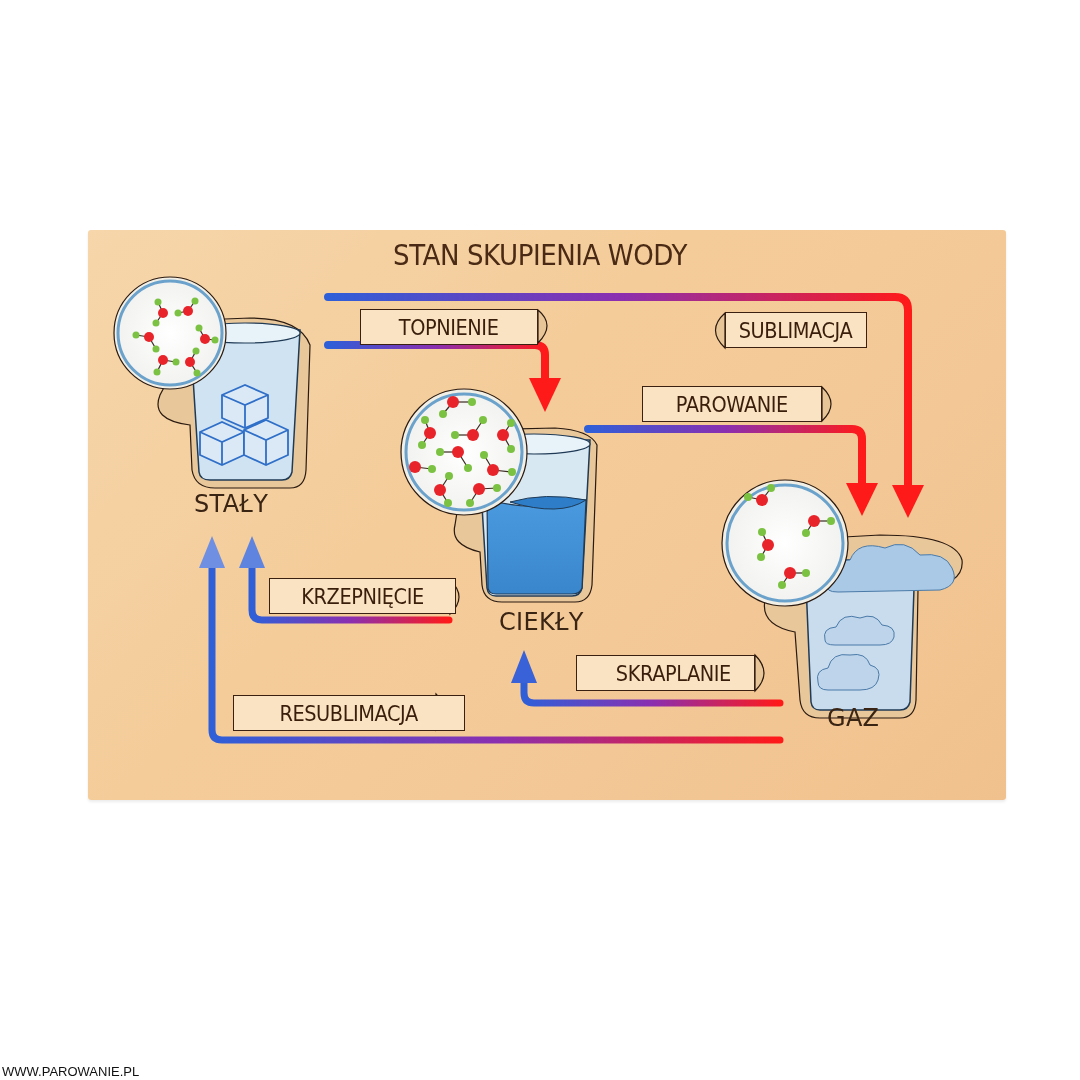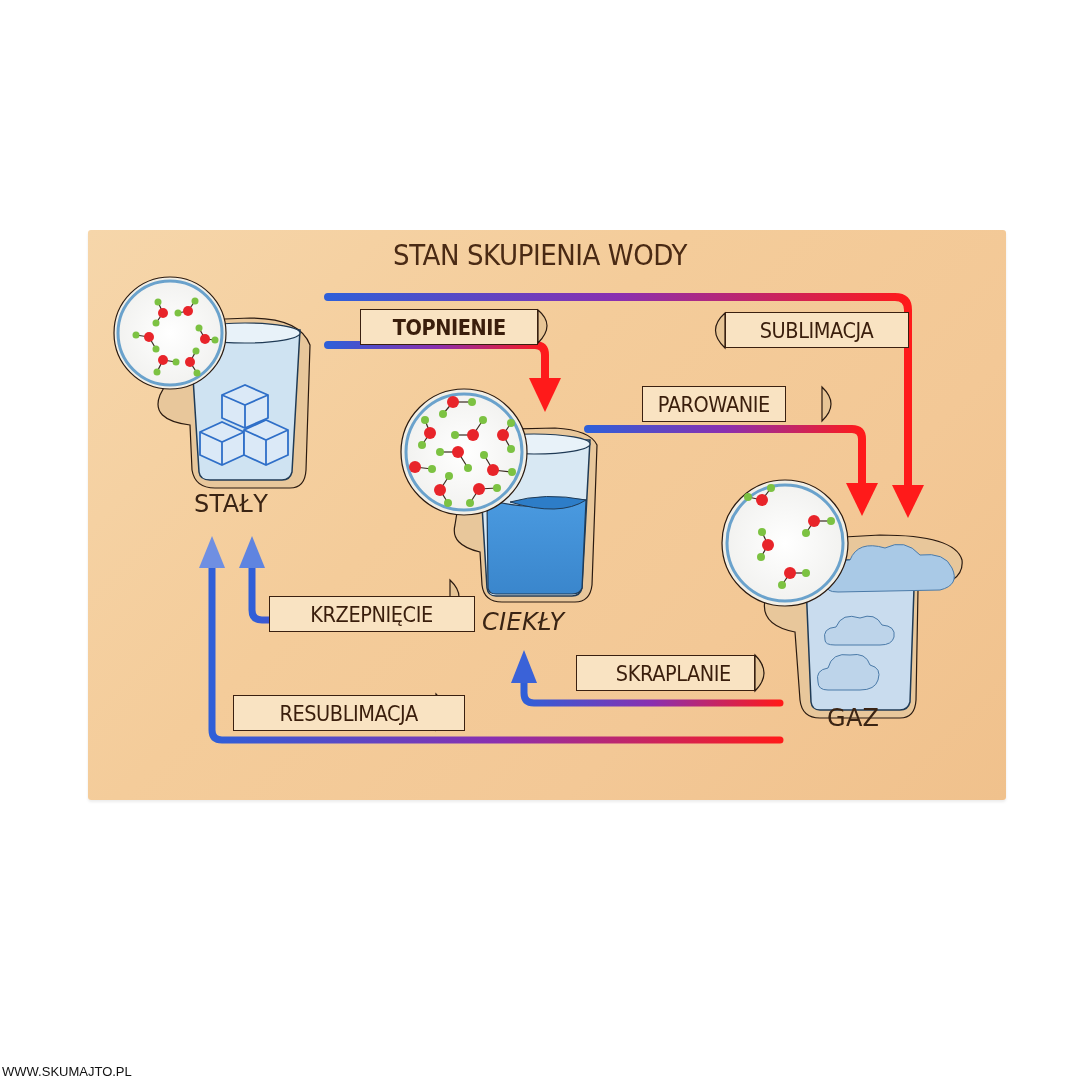--- a/index.html
+++ b/index.html
@@ -237,36 +237,36 @@
   <g fill="#e7c596" stroke="#2a1a10" stroke-width="1.2">
     <path d="M538 310 Q556 325 538 343 Z"></path>
     <path d="M725 313 Q706 330 725 348 Z"></path>
     <path d="M822 387 Q840 404 822 421 Z"></path>
     <path d="M450 580 Q468 597 450 614 Z"></path>
     <path d="M755 655 Q773 673 755 691 Z"></path>
     <path d="M436 694 Q454 712 436 730 Z"></path>
   </g>
 </svg>
 
-<div class="tag" style="left:360px;top:309px;width:178px;font-weight:bold;">
+<div class="tag" style="left:360px;top:309px;width:178px;">
     <span>TOPNIENIE</span>
   </div>
-<div class="tag" style="left:725px;top:312px;width:184px;">
+<div class="tag" style="left:725px;top:312px;width:142px;">
     <span>SUBLIMACJA</span>
   </div>
-<div class="tag" style="left:642px;top:386px;width:144px;">
+<div class="tag" style="left:642px;top:386px;width:180px;">
     <span>PAROWANIE</span>
   </div>
-<div class="tag" style="left:269px;top:596px;width:206px;">
+<div class="tag" style="left:269px;top:578px;width:187px;">
     <span>KRZEPNIĘCIE</span>
   </div>
 <div class="tag" style="left:576px;top:655px;width:179px;padding-left:16px;">
     <span>SKRAPLANIE</span>
   </div>
 <div class="tag" style="left:233px;top:695px;width:232px;">
     <span>RESUBLIMACJA</span>
   </div>
 
 <div class="state-label" style="left:194px;top:490px;">STAŁY</div>
-<div class="state-label" style="left:482px;top:608px;font-style:italic;">CIEKŁY</div>
+<div class="state-label" style="left:499px;top:608px;">CIEKŁY</div>
 <div class="state-label" style="left:827px;top:704px;">GAZ</div>
 
-<div class="watermark">WWW.SKUMAJTO.PL</div>
+<div class="watermark">WWW.PAROWANIE.PL</div>
 
 </body></html>

